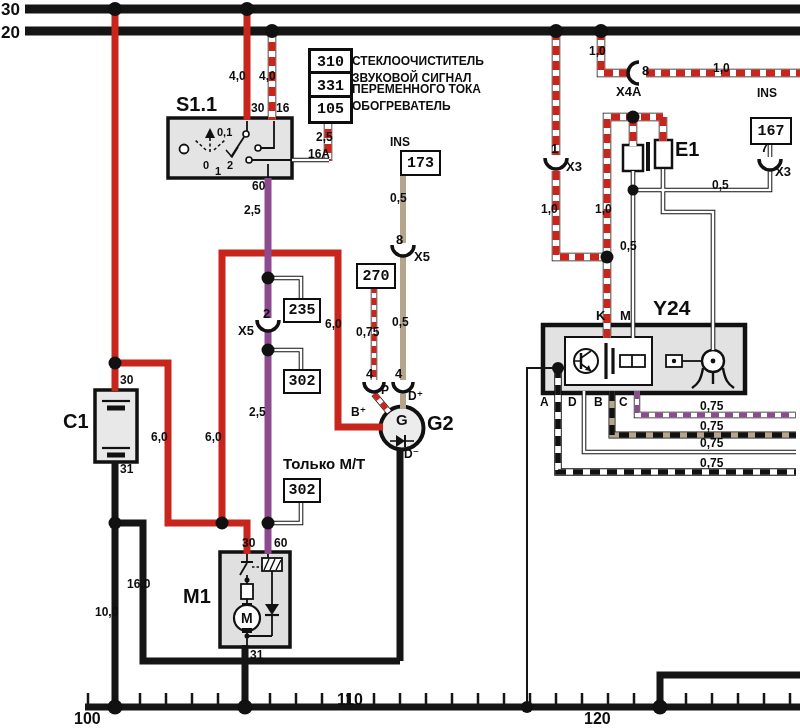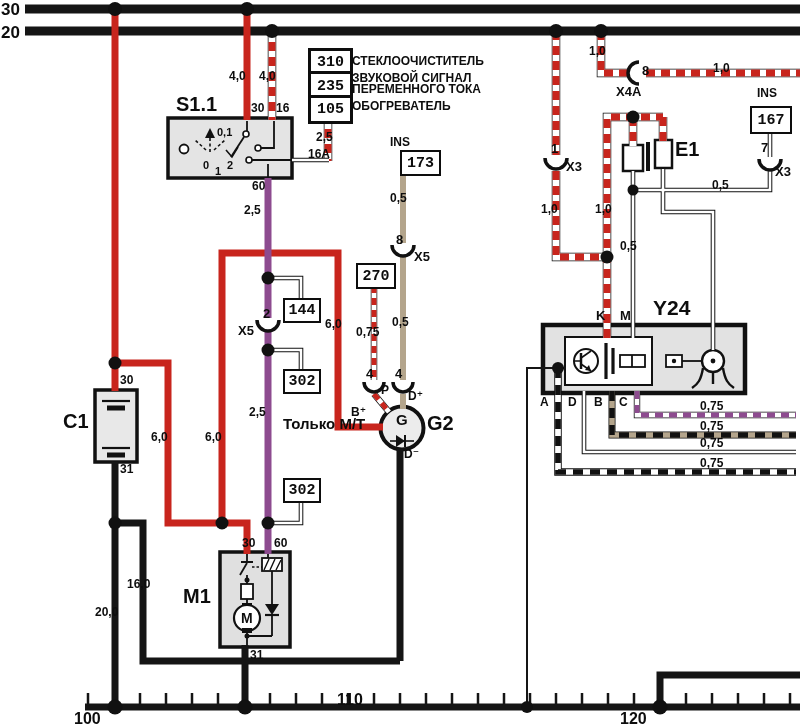--- a/index.html
+++ b/index.html
@@ -269,88 +269,88 @@
 <div class="lb f12" style="left:251px;top:102px">30</div>
 <div class="lb f12" style="left:276px;top:102px">16</div>
 <div class="lb f11" style="left:217px;top:127px">0,1</div>
 <div class="lb f11" style="left:203px;top:160px">0</div>
 <div class="lb f11" style="left:215px;top:166px">1</div>
 <div class="lb f11" style="left:227px;top:160px">2</div>
 <div class="lb f12" style="left:308px;top:148px">16A</div>
 <div class="lb f12" style="left:252px;top:180px">60</div>
 
 <div class="nbox" style="left:308px;top:48px;width:39px;height:23px">310</div>
-<div class="nbox" style="left:308px;top:71px;width:39px;height:24px">235</div>
+<div class="nbox" style="left:308px;top:71px;width:39px;height:24px">331</div>
 <div class="nbox" style="left:308px;top:95px;width:39px;height:23px">105</div>
 <div class="lb f10" style="left:352px;top:55px">СТЕКЛООЧИСТИТЕЛЬ</div>
 <div class="lb f10" style="left:352px;top:72px">ЗВУКОВОЙ СИГНАЛ</div>
 <div class="lb f10" style="left:352px;top:83px">ПЕРЕМЕННОГО ТОКА</div>
 <div class="lb f10" style="left:352px;top:100px">ОБОГРЕВАТЕЛЬ</div>
 
 <div class="lb f12" style="left:316px;top:131px">2,5</div>
 <div class="lb f12" style="left:244px;top:204px">2,5</div>
 
 <div class="lb f12" style="left:390px;top:136px">INS</div>
 <div class="nbox thin" style="left:400px;top:150px;width:37px;height:22px">173</div>
 <div class="lb f12" style="left:390px;top:192px">0,5</div>
 <div class="lb f13" style="left:396px;top:233px">8</div>
 <div class="lb f13" style="left:414px;top:250px">X5</div>
 
 <div class="nbox thin" style="left:356px;top:263px;width:36px;height:22px">270</div>
 <div class="lb f12" style="left:356px;top:326px">0,75</div>
 <div class="lb f12" style="left:392px;top:316px">0,5</div>
 <div class="lb f12" style="left:325px;top:318px">6,0</div>
 
-<div class="nbox thin" style="left:283px;top:298px;width:34px;height:21px">144</div>
+<div class="nbox thin" style="left:283px;top:298px;width:34px;height:21px">235</div>
 <div class="lb f13" style="left:263px;top:307px">2</div>
 <div class="lb f13" style="left:238px;top:324px">X5</div>
 <div class="nbox thin" style="left:283px;top:369px;width:34px;height:21px">302</div>
 <div class="lb f12" style="left:249px;top:406px">2,5</div>
 <div class="nbox thin" style="left:283px;top:478px;width:34px;height:21px">302</div>
 
 <div class="lb f13" style="left:366px;top:367px">4</div>
 <div class="lb f13" style="left:395px;top:367px">4</div>
 <div class="lb f12" style="left:381px;top:384px">P</div>
 <div class="lb f12" style="left:408px;top:390px">D⁺</div>
 <div class="lb f12" style="left:351px;top:406px">B⁺</div>
 <div class="lb f15" style="left:396px;top:412px">G</div>
 <div class="lb f20" style="left:427px;top:413px">G2</div>
 <div class="lb f12" style="left:404px;top:448px">D⁻</div>
-<div class="lb f15" style="left:283px;top:416px">Только М/Т</div>
+<div class="lb f15" style="left:283px;top:456px">Только М/Т</div>
 
 <div class="lb f20" style="left:63px;top:411px">C1</div>
 <div class="lb f12" style="left:120px;top:374px">30</div>
 <div class="lb f12" style="left:120px;top:463px">31</div>
 <div class="lb f12" style="left:151px;top:431px">6,0</div>
 <div class="lb f12" style="left:205px;top:431px">6,0</div>
 
 <div class="lb f12" style="left:127px;top:578px">16,0</div>
-<div class="lb f12" style="left:95px;top:606px">20,0</div>
+<div class="lb f12" style="left:95px;top:606px">10,0</div>
 <div class="lb f12" style="left:242px;top:537px">30</div>
 <div class="lb f12" style="left:274px;top:537px">60</div>
 <div class="lb f20" style="left:183px;top:586px">M1</div>
 <div class="lb f14" style="left:241px;top:611px">M</div>
 <div class="lb f12" style="left:250px;top:649px">31</div>
 
 <div class="lb f16" style="left:74px;top:711px">100</div>
 <div class="lb f16" style="left:337px;top:692px">110</div>
-<div class="lb f16" style="left:620px;top:711px">120</div>
+<div class="lb f16" style="left:584px;top:711px">120</div>
 
 <div class="lb f12" style="left:589px;top:45px">1,0</div>
 <div class="lb f13" style="left:642px;top:64px">8</div>
 <div class="lb f13" style="left:616px;top:85px">X4A</div>
 <div class="lb f12" style="left:713px;top:62px">1,0</div>
 
 <div class="lb f13" style="left:551px;top:142px">1</div>
 <div class="lb f13" style="left:566px;top:160px">X3</div>
 <div class="lb f12" style="left:541px;top:203px">1,0</div>
 <div class="lb f12" style="left:595px;top:203px">1,0</div>
 
 <div class="lb f12" style="left:757px;top:87px">INS</div>
-<div class="nbox thin" style="left:750px;top:106px;width:38px;height:24px">167</div>
+<div class="nbox thin" style="left:750px;top:117px;width:38px;height:24px">167</div>
 <div class="lb f13" style="left:761px;top:141px">7</div>
 <div class="lb f13" style="left:775px;top:165px">X3</div>
 <div class="lb f12" style="left:712px;top:179px">0,5</div>
 <div class="lb f20" style="left:675px;top:139px">E1</div>
 <div class="lb f12" style="left:620px;top:240px">0,5</div>
 
 <div class="lb f13" style="left:596px;top:309px">K</div>
 <div class="lb f13" style="left:620px;top:309px">M</div>
 <div class="lb f21" style="left:653px;top:297px">Y24</div>
 <div class="lb f12" style="left:540px;top:396px">A</div>

